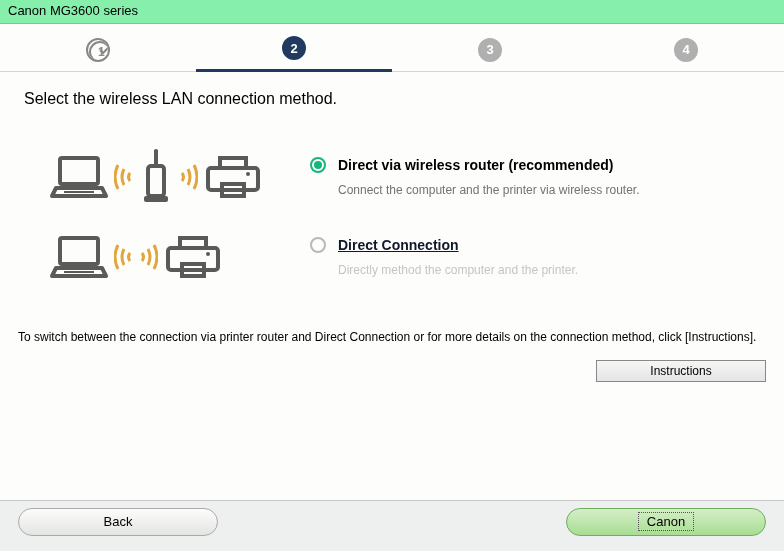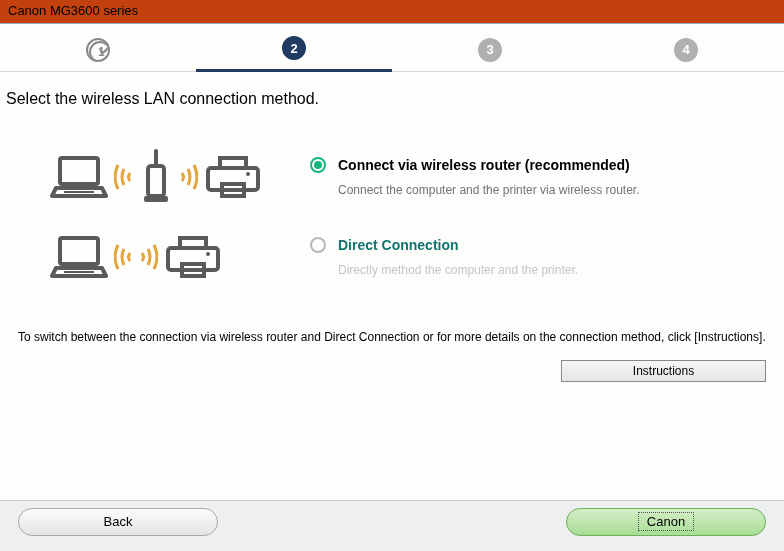--- a/index.html
+++ b/index.html
@@ -4,21 +4,21 @@
 <style>
 * { box-sizing: border-box; margin: 0; padding: 0; }
 body {
   font-family: Arial, sans-serif;
   background: #eef0ef;
   width: 784px;
   height: 551px;
   overflow: hidden;
 }
 .titlebar {
-  background: #c2410c;
+  background: #86efac;
   height: 24px;
   padding: 3px 8px;
   font-size: 13px;
   border-bottom: 1px solid #9ab0bc;
 }
 .content {
   background: #fdfdfc;
   height: 476px;
 }
 .stepper {
@@ -58,21 +58,21 @@
   background: #203a60;
   color: #fff;
   border: 2px solid #203a60;
 }
 .step-future .step-circle {
   background: #b0b0b0;
   color: #fff;
   border: 2px solid #b0b0b0;
 }
 .heading {
-  padding: 18px 6px 10px;
+  padding: 18px 24px 10px;
   font-size: 16px;
 }
 .options {
   padding: 30px 30px 10px 50px;
 }
 .option-row {
   display: flex;
   align-items: center;
   margin-bottom: 28px;
 }
@@ -113,35 +113,35 @@
 .option-title {
   font-size: 14px;
   font-weight: bold;
 }
 .option-desc {
   font-size: 12px;
   margin-top: 10px;
   margin-left: 28px;
   color: #737373;
 }
-.option-disabled .option-title { color: #0f766e; font-weight: bold; }
+.option-disabled .option-title { color: #0f172a; font-weight: bold; text-decoration: underline; }
 .option-disabled .option-desc { color: #c5c5c5; }
 .hint {
   font-size: 12px;
   padding: 0 18px;
   line-height: 1.5;
   margin-top: 10px;
 }
 .instructions-row {
   display: flex;
   justify-content: flex-end;
   padding: 14px 18px 0;
 }
 .instructions-btn {
-  width: 205px;
+  width: 170px;
   height: 22px;
   background: linear-gradient(#f6f6f6,#e5e5e5);
   border: 1px solid #888;
   font-size: 12px;
 }
 .footer {
   height: 42px;
   padding: 10px 18px;
   display: flex;
   justify-content: space-between;
@@ -237,21 +237,21 @@
         <svg class="g-svg" width="58" height="46">
           <rect x="4" y="14" width="50" height="22" rx="3" fill="none" stroke="#5a5a5a" stroke-width="4"></rect>
           <rect x="16" y="4" width="26" height="10" fill="none" stroke="#5a5a5a" stroke-width="4"></rect>
           <rect x="18" y="30" width="22" height="12" fill="none" stroke="#5a5a5a" stroke-width="4"></rect>
           <circle cx="44" cy="20" r="2" fill="#5a5a5a"></circle>
         </svg>
       </div>
       <div class="option-text">
         <div class="radio-row">
           <div class="radio checked"></div>
-          <div class="option-title">Connect via wireless router (recommended)</div>
+          <div class="option-title">Direct via wireless router (recommended)</div>
         </div>
         <div class="option-desc">Connect the computer and the printer via wireless router.</div>
       </div>
     </div>
 
     <div class="option-row option-disabled">
       <div class="option-graphic">
         <svg class="g-svg" width="58" height="46">
           <rect x="10" y="4" width="38" height="26" rx="2" fill="none" stroke="#5a5a5a" stroke-width="4"></rect>
           <path d="M6 34 h46 l4 8 h-54 z" fill="none" stroke="#5a5a5a" stroke-width="4" stroke-linejoin="round"></path>
@@ -280,21 +280,21 @@
         <div class="radio-row">
           <div class="radio disabled"></div>
           <div class="option-title">Direct Connection</div>
         </div>
         <div class="option-desc">Directly method the computer and the printer.</div>
       </div>
     </div>
 
   </div>
 
-  <div class="hint">To switch between the connection via wireless router and Direct Connection or for more details on the connection method, click [Instructions].</div>
+  <div class="hint">To switch between the connection via printer router and Direct Connection or for more details on the connection method, click [Instructions].</div>
 
   <div class="instructions-row">
     <button class="instructions-btn">Instructions</button>
   </div>
 </div>
 
 <div class="footer">
   <button class="nav-btn back">Back</button>
   <button class="nav-btn next"><span class="inner">Canon</span></button>
 </div>

